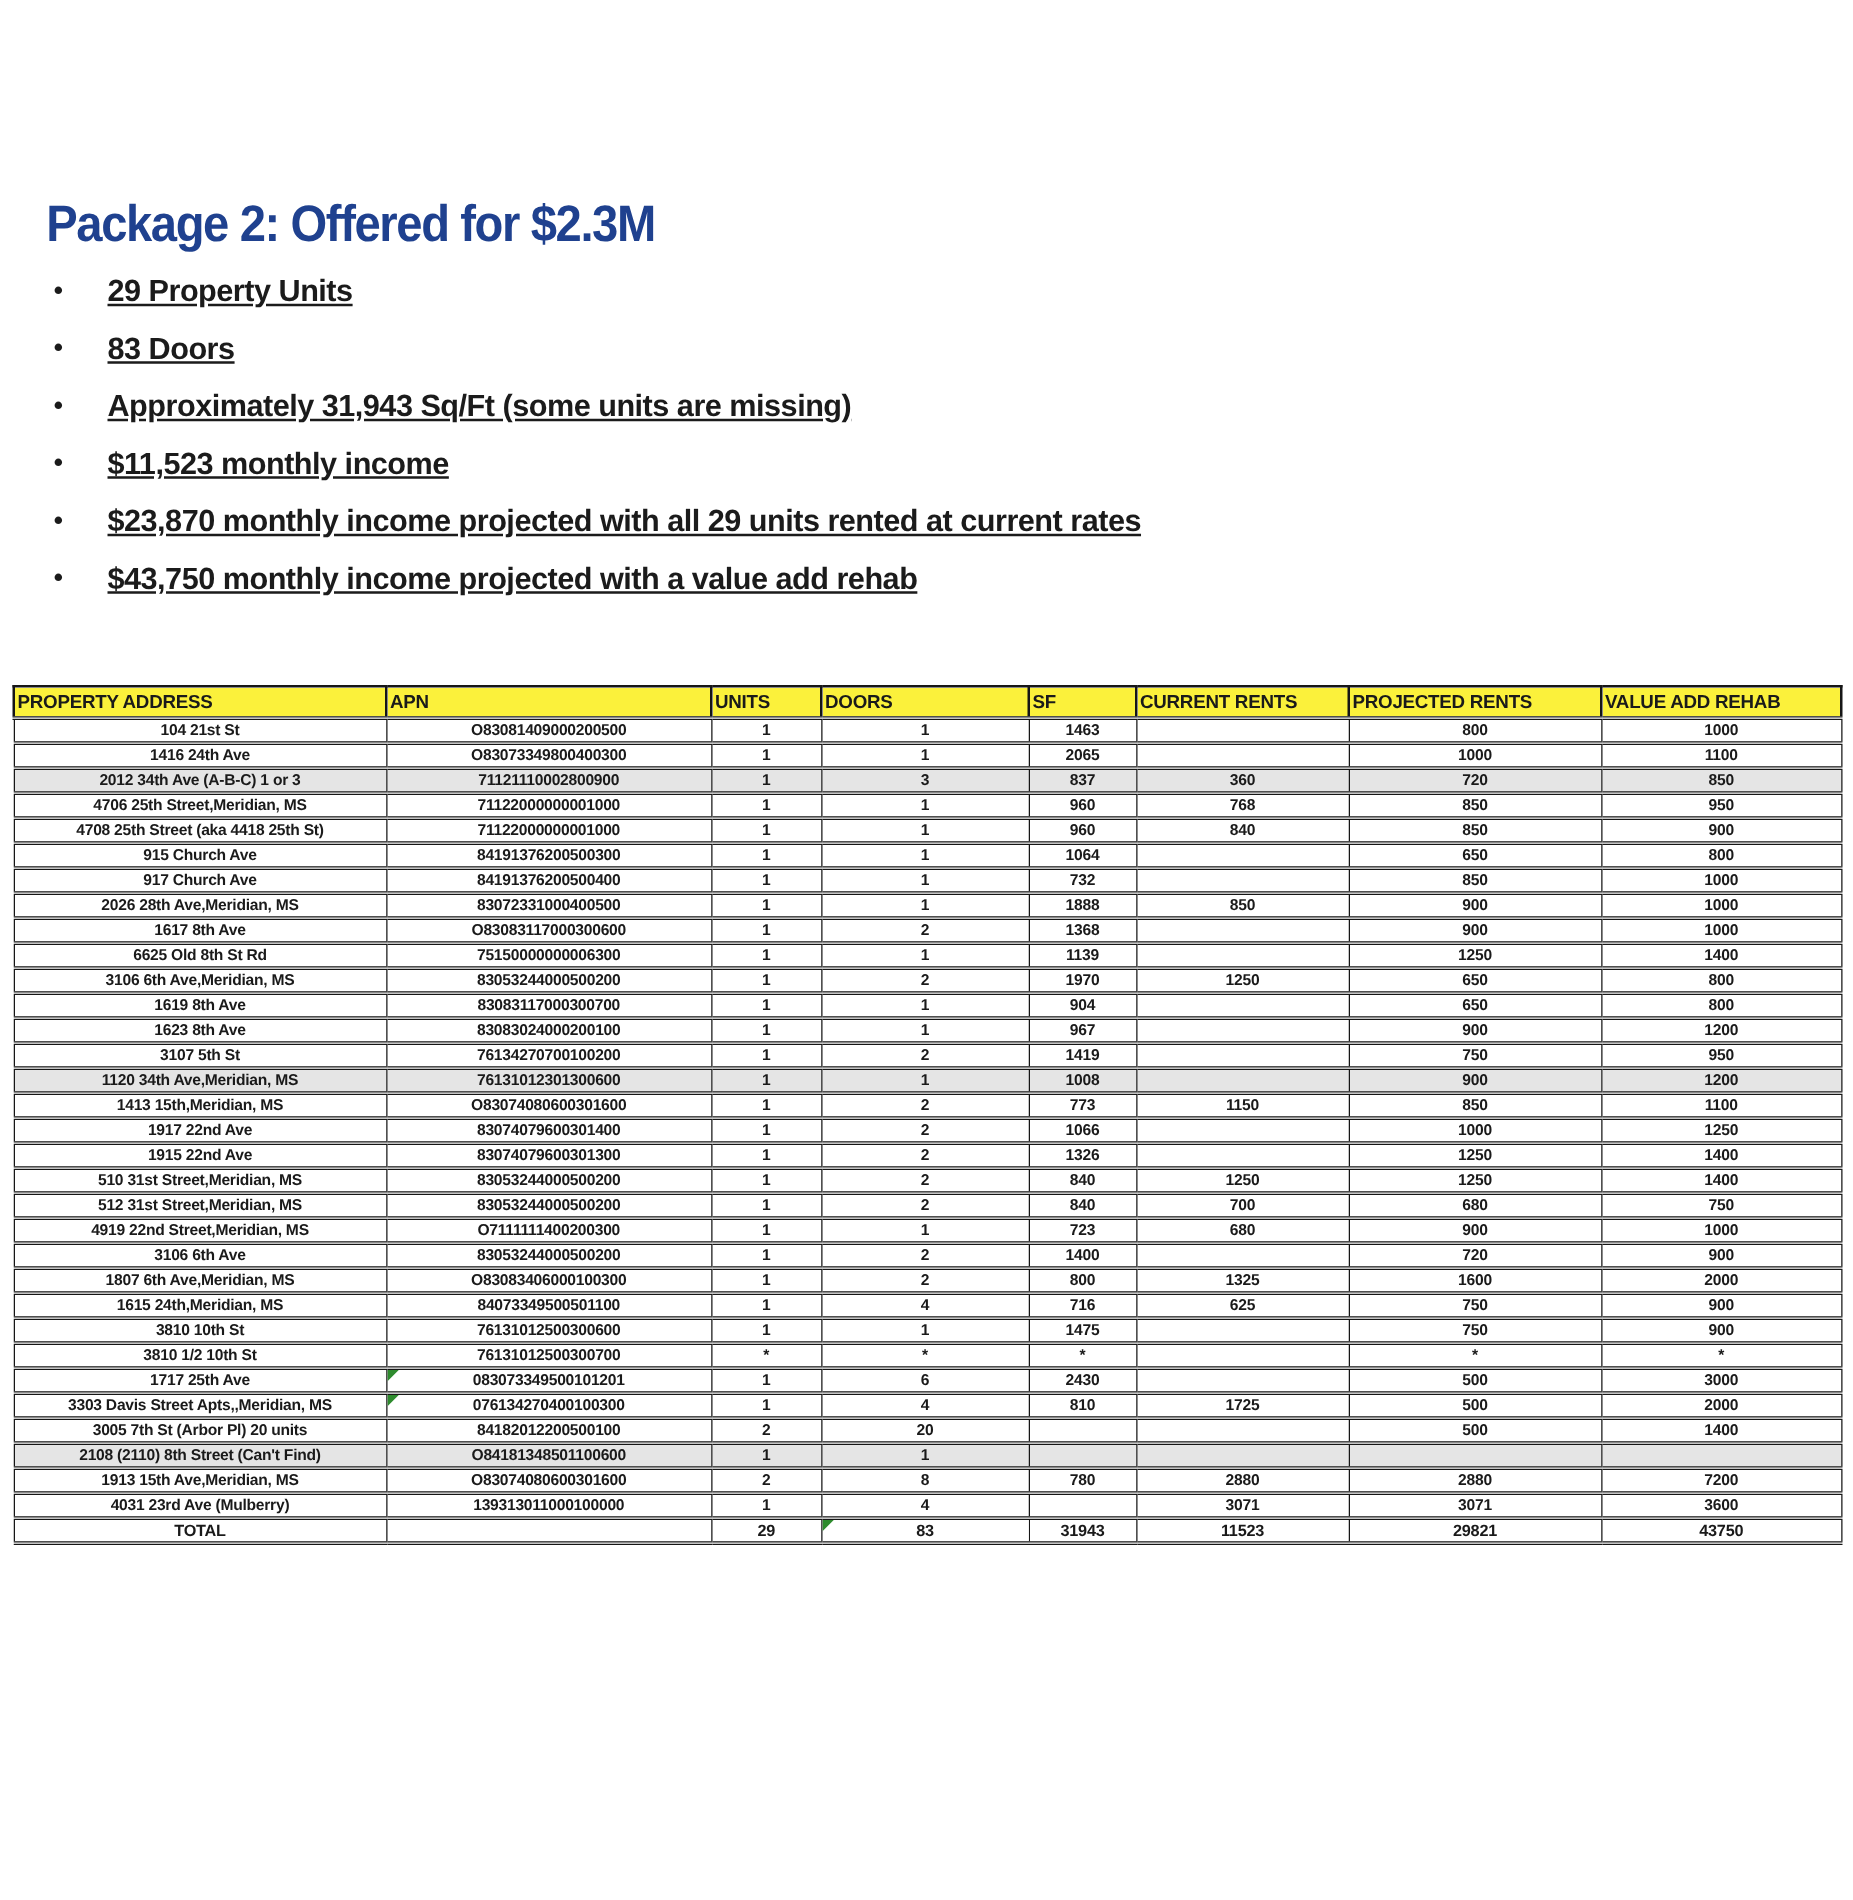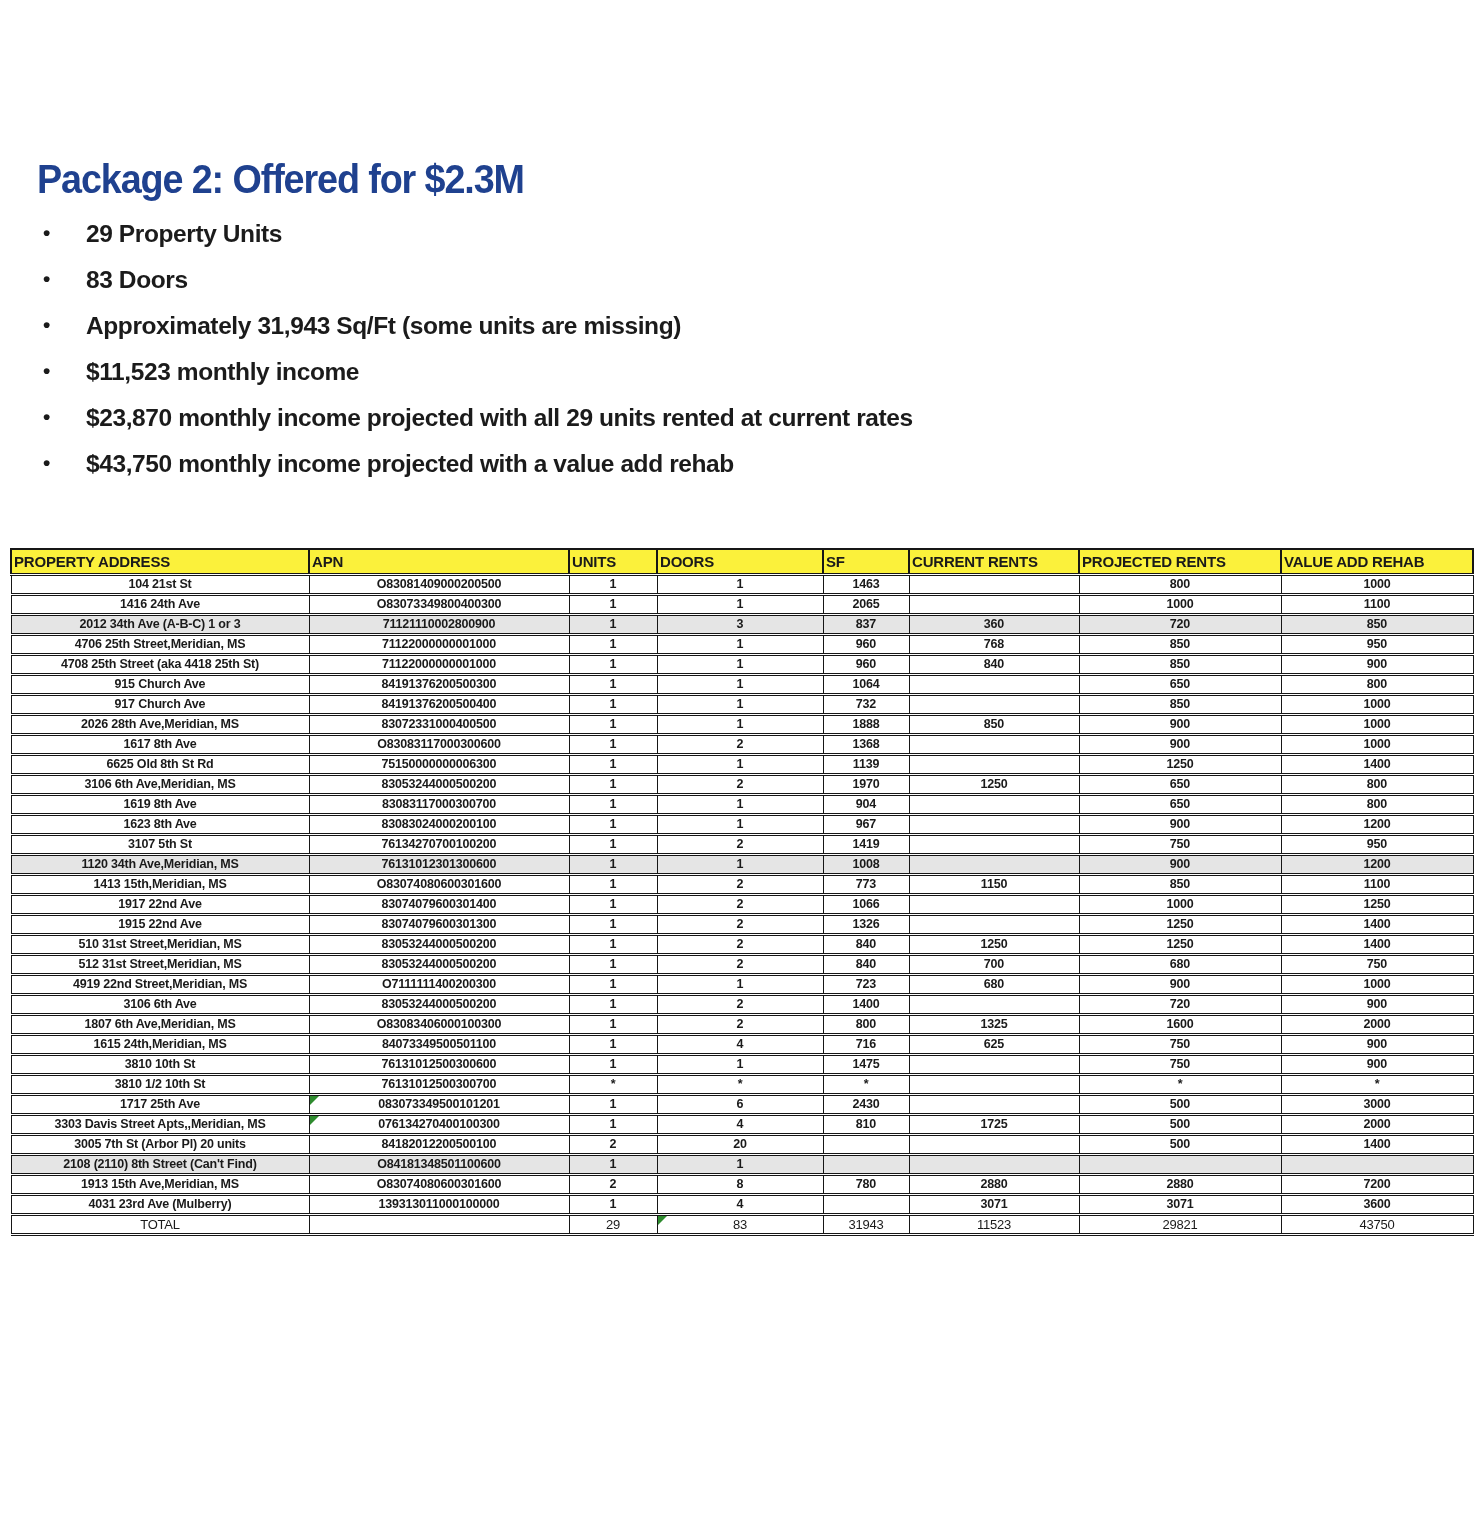--- a/index.html
+++ b/index.html
@@ -32,20 +32,21 @@
   }
   .bullets li {
     position: relative;
     font-size: 24.5px;
     font-weight: 600;
     letter-spacing: -0.4px;
     color: #1b1b1b;
     padding-left: 46px;
     margin-bottom: 18px;
     white-space: nowrap;
+    text-decoration: underline;
   }
   .bullets li::before {
     content: "\2022";
     position: absolute;
     left: 3px;
     top: 1px;
     font-size: 21px;
   }
   table.props {
     position: absolute;
@@ -77,21 +78,21 @@
     letter-spacing: -0.2px;
     height: 17px;
     line-height: 17px;
     padding: 0 2px;
     text-align: center;
     white-space: nowrap;
     overflow: hidden;
     background: #ffffff;
   }
   table.props tr.hl td { background: #e5e5e5; }
-  table.props tr.total td { font-weight: 400; font-size: 13px; }
+  table.props tr.total td { font-weight: 700; font-size: 13px; }
   table.props td.flag { position: relative; }
   table.props td.flag::before {
     content: "";
     position: absolute;
     top: 0; left: 0;
     width: 0; height: 0;
     border-top: 9px solid #2E8B2E;
     border-right: 9px solid transparent;
   }
   .watermark {

